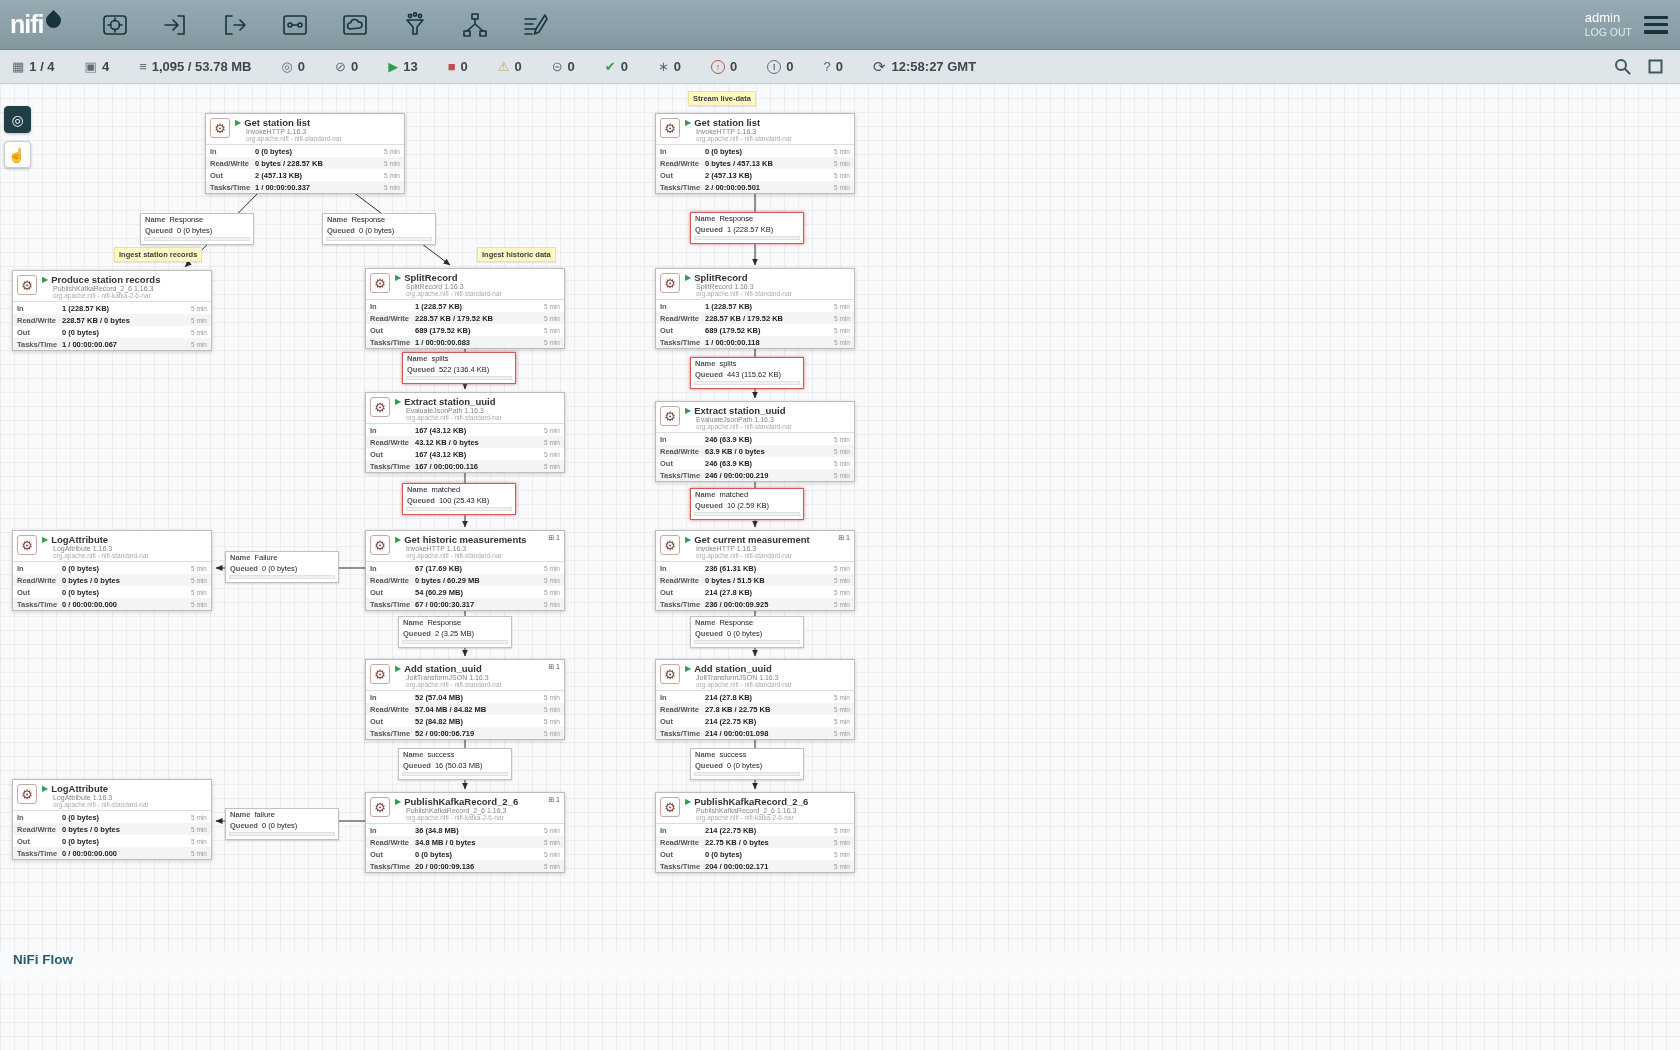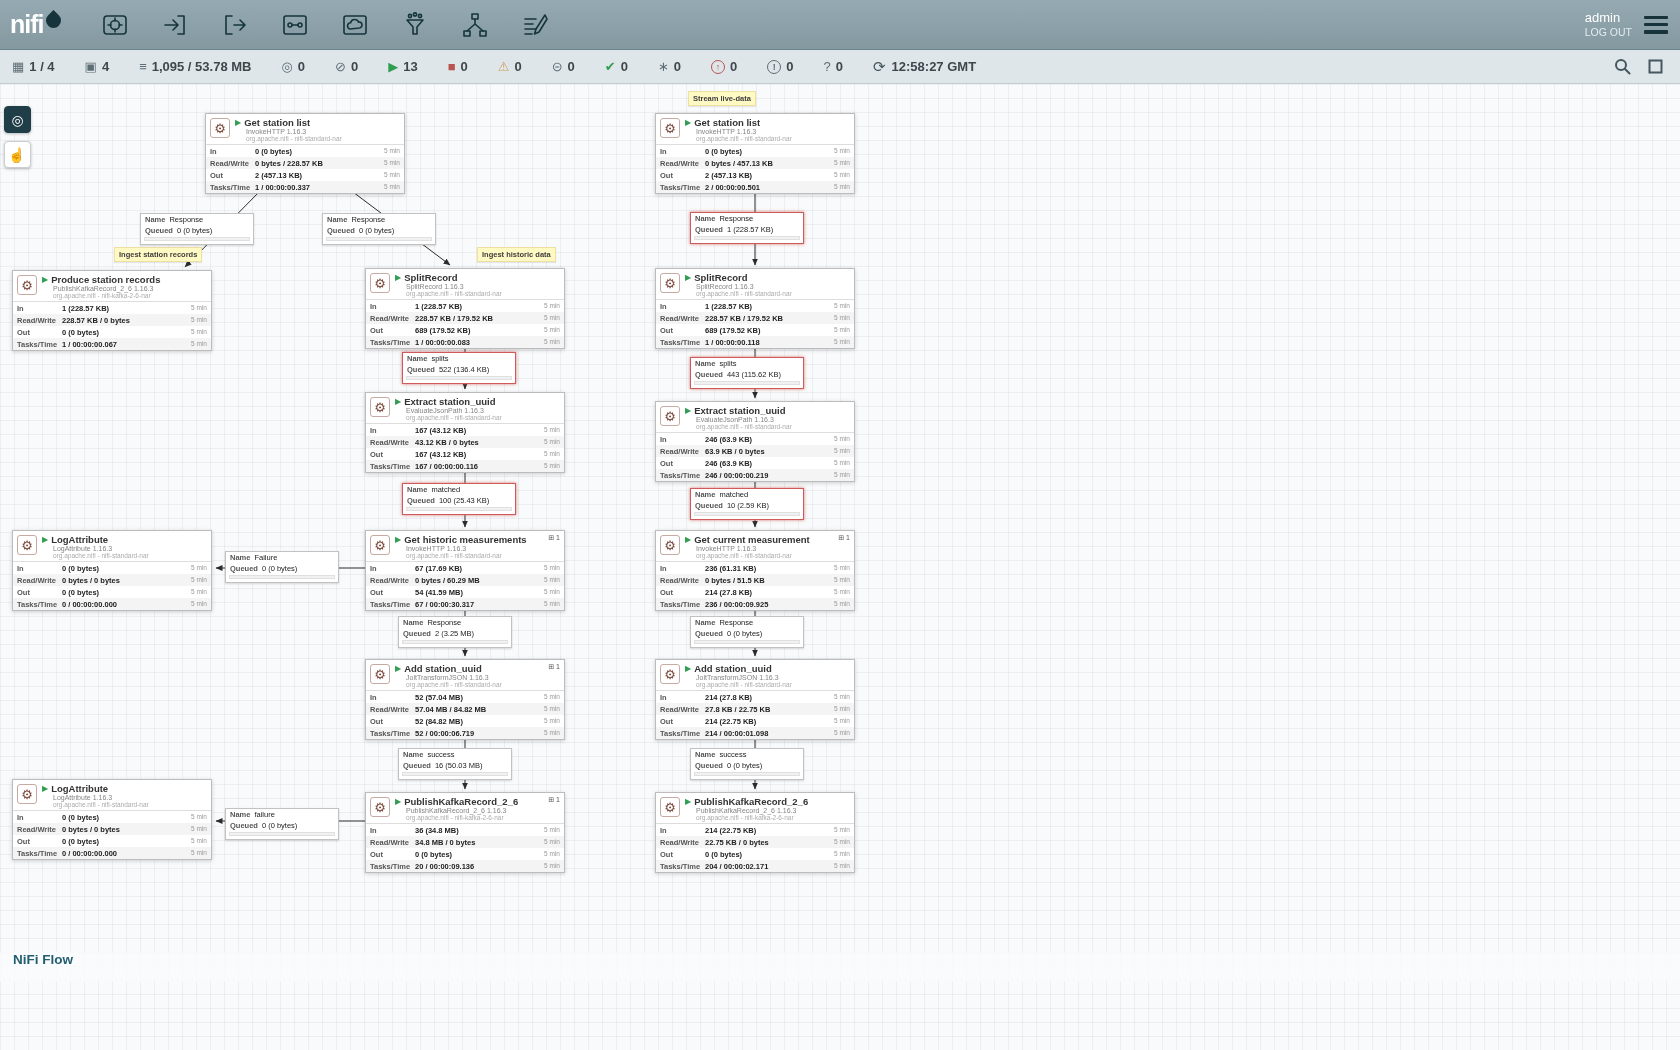--- a/index.html
+++ b/index.html
@@ -60,21 +60,21 @@
 .p-icon{width:20px;height:20px;border:1px solid #c7aaa2;border-radius:3px;color:#7d4a3e;
   font-size:13px;line-height:19px;text-align:center;flex:0 0 auto;margin-top:1px}
 .p-titles{min-width:0}
 .p-namerow{display:flex;align-items:center;gap:3px}
 .p-run{color:#2f9e50;font-size:8px;line-height:1}
 .p-name{font-size:9.5px;font-weight:bold;color:#333;white-space:nowrap}
 .p-type{font-size:7px;color:#858585;margin-left:11px;white-space:nowrap}
 .p-bundle{font-size:6.5px;color:#ababab;margin-left:11px;white-space:nowrap}
 .p-threads{position:absolute;right:4px;top:3px;font-size:7px;color:#555}
 .p-stats{border-top:1px solid #ddd}
-.p-row{display:flex;align-items:flex-start;font-size:7.5px;padding:1.5px 4px;color:#444}
+.p-row{display:flex;align-items:center;font-size:7.5px;padding:1.5px 4px;color:#444}
 .p-row:nth-child(even){background:#f4f4f4}
 .p-lab{font-weight:bold;width:45px;color:#555;flex:0 0 auto}
 .p-val{flex:1;color:#222;font-weight:bold;white-space:nowrap}
 .p-win{color:#999;font-size:6.5px;flex:0 0 auto}
 
 
 .conn{position:absolute;width:114px;background:#fff;border:1px solid #c2c2c2;z-index:3;
   box-shadow:0 1px 2px rgba(0,0,0,.15);cursor:pointer}
 .conn.hot{border-color:#cf5a5a;box-shadow:0 0 3px rgba(207,90,90,.8)}
 .conn-row{display:flex;gap:4px;padding:1px 4px;font-size:7.5px}
@@ -279,21 +279,21 @@
             <div class="p-val">67 (17.69 KB)</div>
             <div class="p-win">5 min</div>
           </div>
           <div class="p-row">
             <div class="p-lab">Read/Write</div>
             <div class="p-val">0 bytes / 60.29 MB</div>
             <div class="p-win">5 min</div>
           </div>
           <div class="p-row">
             <div class="p-lab">Out</div>
-            <div class="p-val">54 (41.59 MB)</div>
+            <div class="p-val">54 (60.29 MB)</div>
             <div class="p-win">5 min</div>
           </div>
           <div class="p-row">
             <div class="p-lab">Tasks/Time</div>
             <div class="p-val">67 / 00:00:30.317</div>
             <div class="p-win">5 min</div>
           </div>
         </div>
       </div>
       <div class="processor" style="left: 12px; top: 530px;">

